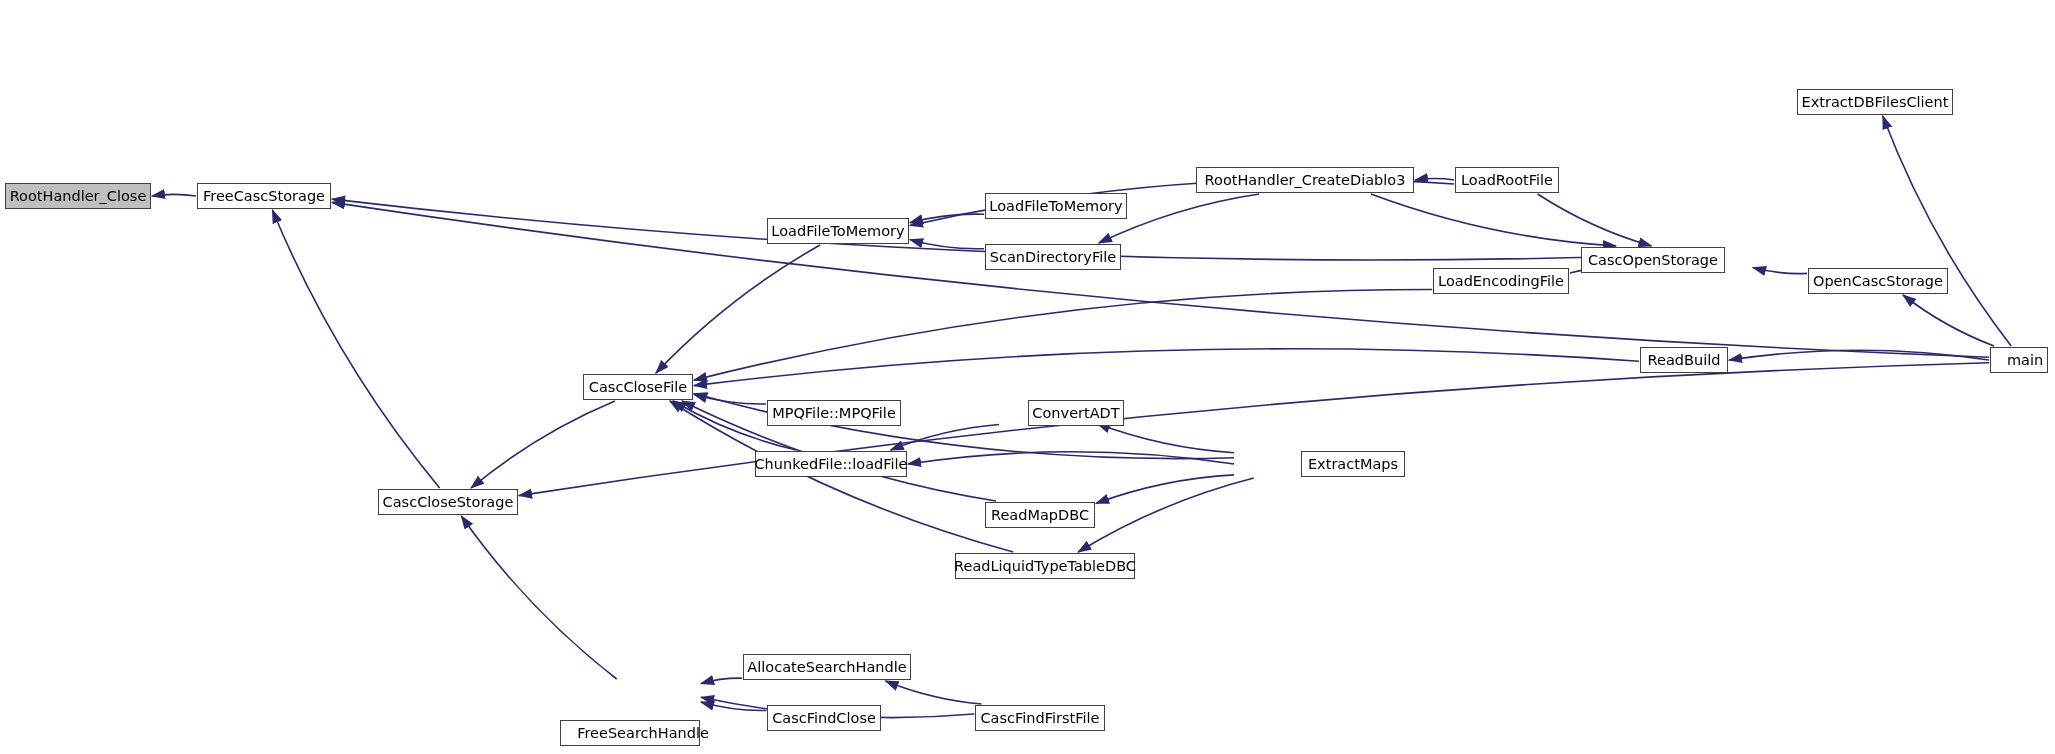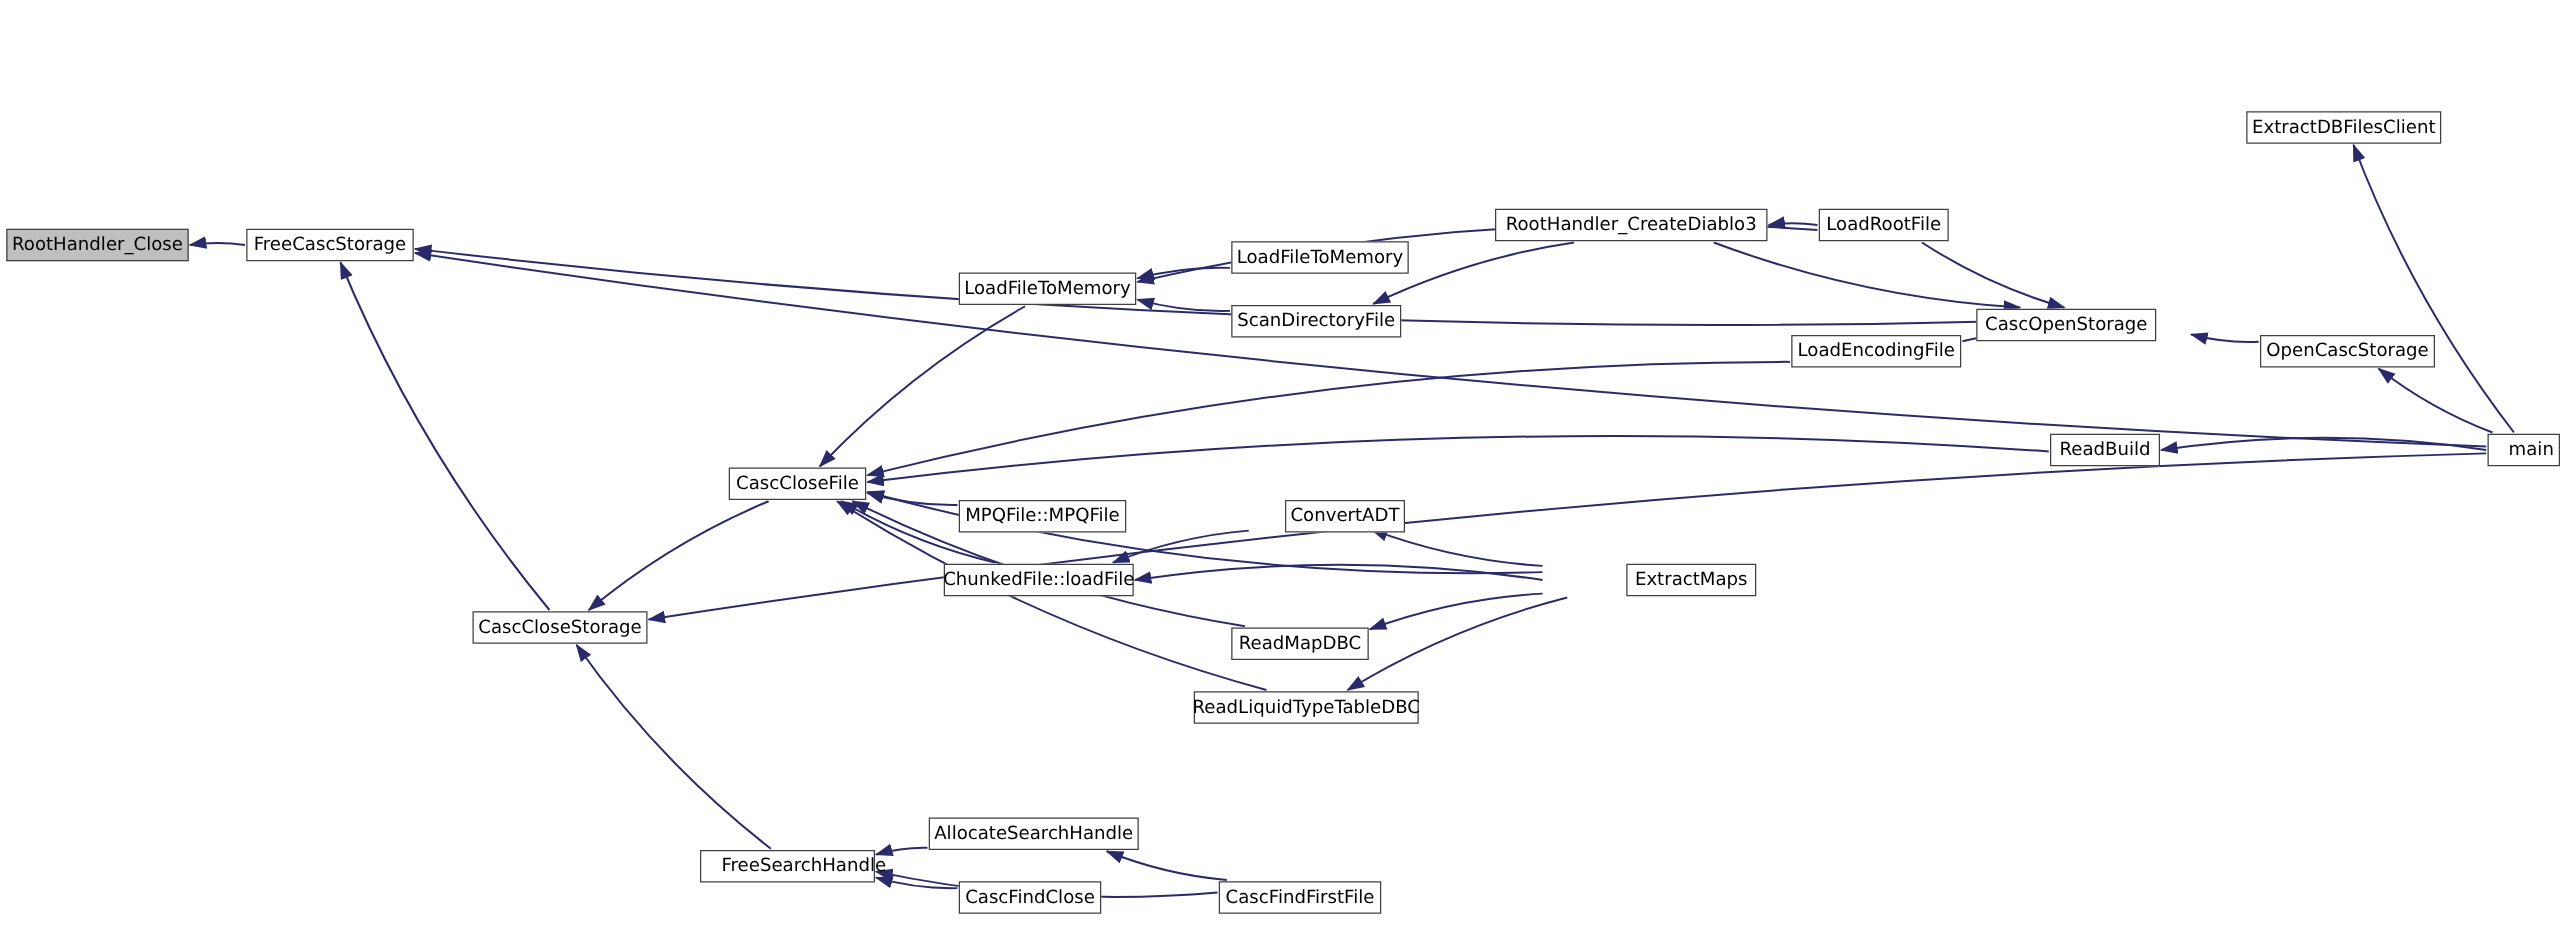--- a/index.html
+++ b/index.html
@@ -92,16 +92,16 @@
     <div class="node" style="left: 1808px; top: 268px; width: 140px; height: 26px;">OpenCascStorage</div>
     <div class="node" style="left: 1640px; top: 347px; width: 88px; height: 26px;">ReadBuild</div>
     <div class="node" style="left: 1990px; top: 347px; width: 58px; height: 26px; padding-left: 12px;">main</div>
     <div class="node" style="left: 767px; top: 400px; width: 134px; height: 26px;">MPQFile::MPQFile</div>
     <div class="node" style="left: 1000px; top: 400px; width: 96px; height: 26px; margin-left: 28px;">ConvertADT</div>
     <div class="node" style="left: 755px; top: 451px; width: 152px; height: 26px;">ChunkedFile::loadFile</div>
     <div class="node" style="left: 1261px; top: 451px; width: 104px; height: 26px; margin-left: 40px;">ExtractMaps</div>
     <div class="node" style="left: 985px; top: 502px; width: 110px; height: 26px;">ReadMapDBC</div>
     <div class="node" style="left: 955px; top: 553px; width: 180px; height: 26px;">ReadLiquidTypeTableDBC</div>
     <div class="node" style="left: 743px; top: 654px; width: 168px; height: 26px;">AllocateSearchHandle</div>
-    <div class="node" style="left: 560px; top: 680px; width: 140px; height: 26px; padding-left: 26px;">FreeSearchHandle</div>
+    <div class="node" style="left: 560px; top: 720px; width: 140px; height: 26px; padding-left: 26px;">FreeSearchHandle</div>
     <div class="node" style="left: 767px; top: 705px; width: 114px; height: 26px;">CascFindClose</div>
     <div class="node" style="left: 975px; top: 705px; width: 130px; height: 26px;">CascFindFirstFile</div>
   </div>
 
 </body></html>

